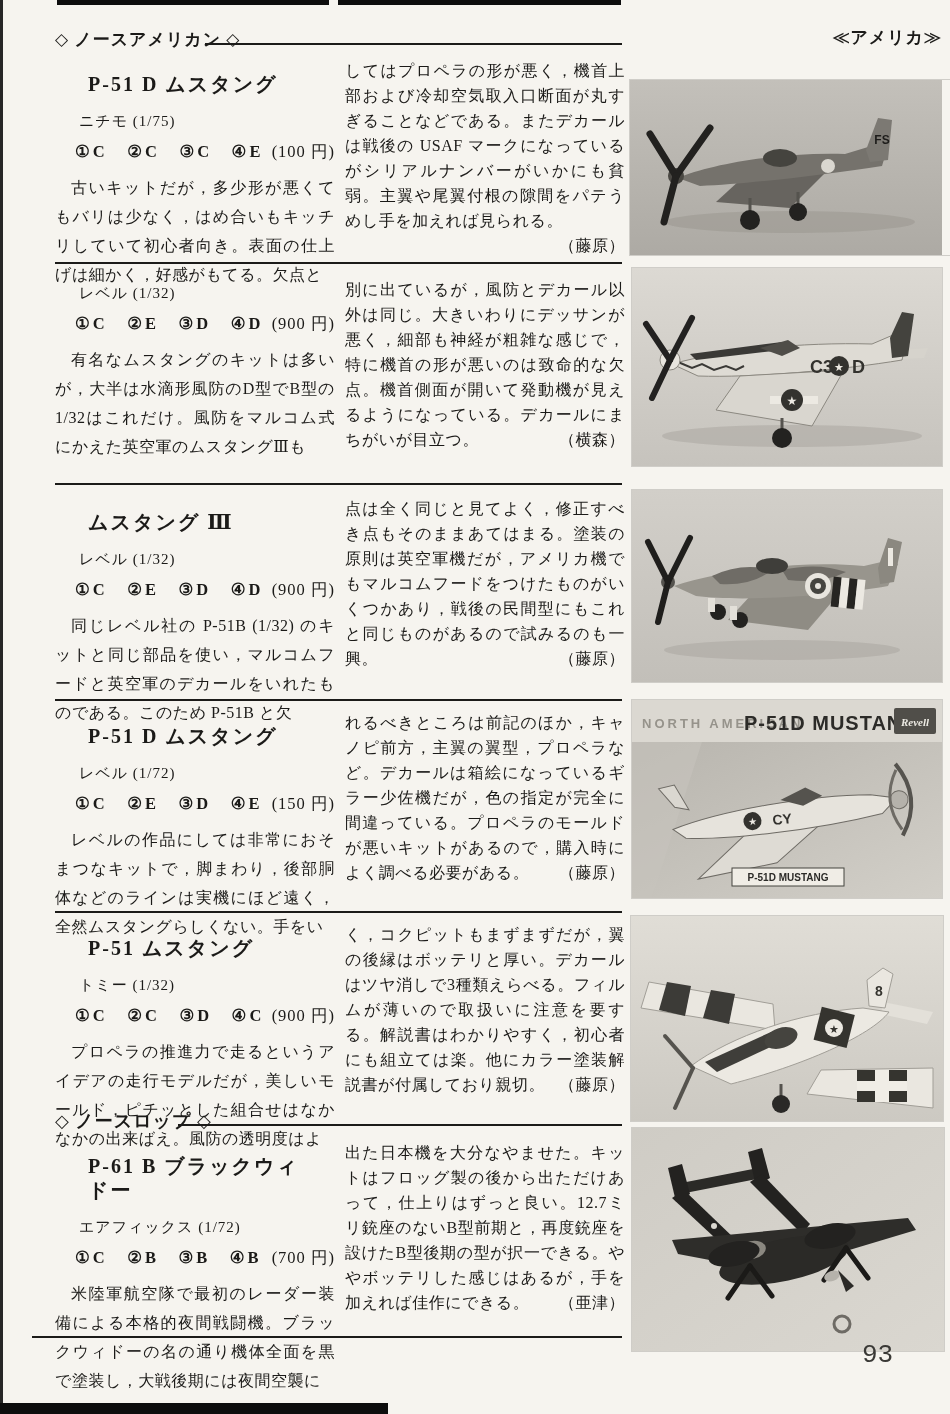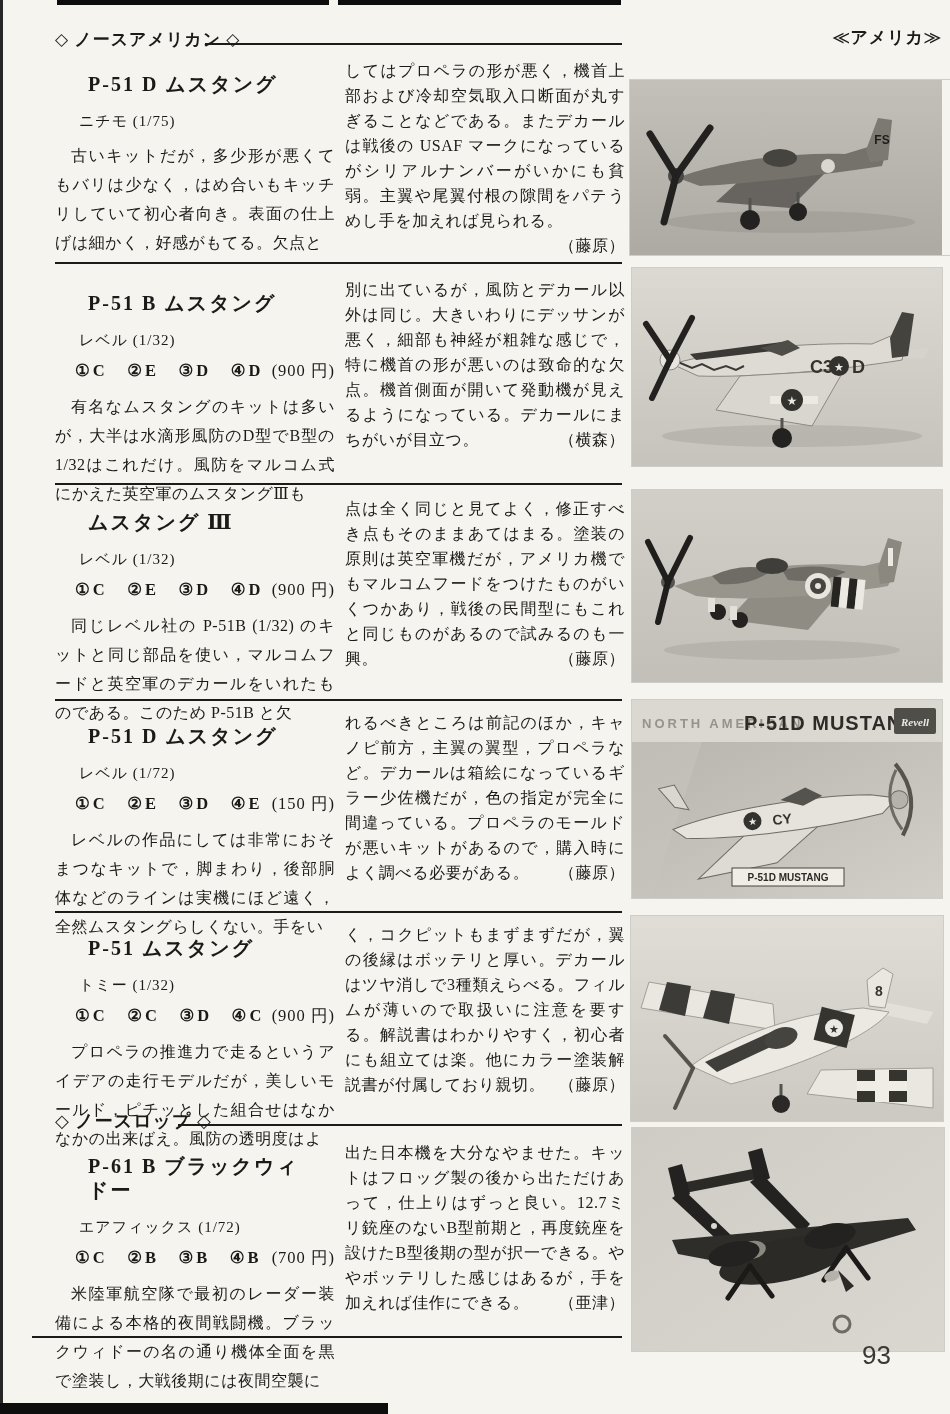--- a/index.html
+++ b/index.html
@@ -37,21 +37,21 @@
   .ratings-str { font-weight:bold; letter-spacing:3px; }
   .price { letter-spacing:1px; }
   .body { margin:10px 0 0 0; font-size:16px; line-height:29px; text-align:justify; letter-spacing:0.5px; }
   .body.indent { text-indent:1em; }
   .col-r .body { margin-top:2px; line-height:25px; }
   .credit { float:right; }
   
   .photo { position:absolute; overflow:hidden; box-shadow:0 0 0 1px rgba(90,88,84,.25); }
   .photo svg { display:block; }
   
-  .page-num { position:absolute; left:862px; top:1340px; font-family:Liberation Sans, sans-serif; font-size:26px; color:#3a3936; }
+  .page-num { position:absolute; left:862px; top:1340px; font-family:Liberation Mono, monospace; font-size:26px; color:#3a3936; }
 </style>
 </head>
 <body>
 
 <div class="page">
 
   <div class="art top1"></div>
   <div class="art top2"></div>
   <div class="art left"></div>
   <div class="art bottom"></div>
@@ -65,30 +65,33 @@
   <div class="rule s34"></div>
   <div class="rule s45"></div>
   <div class="nrp-label">◇ ノースロップ ◇</div>
   <div class="rule nrp"></div>
   <div class="rule bot"></div>
 
   <div class="section" style="top:56px">
     <div class="col col-l">
       <h2 class="sec-title">P-51 D ムスタング</h2>
       <div class="sec-maker">ニチモ (1/75)</div>
+      <div class="sec-ratings">
+        <span class="ratings-str">①C　②C　③C　④E</span>
+        <span class="price">(100 円)</span>
+      </div>
       <p class="body indent">古いキットだが，多少形が悪くてもバリは少なく，はめ合いもキッチリしていて初心者向き。表面の仕上げは細かく，好感がもてる。欠点と</p>
     </div>
     <div class="col col-r">
       <p class="body"><span>してはプロペラの形が悪く，機首上部および冷却空気取入口断面が丸すぎることなどである。またデカールは戦後の USAF マークになっているがシリアルナンバーがいかにも貧弱。主翼や尾翼付根の隙間をパテうめし手を加えれば見られる。</span><span class="credit">（藤原）</span></p>
     </div>
   </div>
 
   <div class="section" style="top:275px">
     <div class="col col-l">
-      <h2 class="sec-title">P-51 B ムスタング</h2>
       <div class="sec-maker">レベル (1/32)</div>
       <div class="sec-ratings">
         <span class="ratings-str">①C　②E　③D　④D</span>
         <span class="price">(900 円)</span>
       </div>
       <p class="body indent">有名なムスタングのキットは多いが，大半は水滴形風防のD型でB型の1/32はこれだけ。風防をマルコム式にかえた英空軍のムスタングⅢも</p>
     </div>
     <div class="col col-r">
       <p class="body"><span>別に出ているが，風防とデカール以外は同じ。大きいわりにデッサンが悪く，細部も神経が粗雑な感じで，特に機首の形が悪いのは致命的な欠点。機首側面が開いて発動機が見えるようになっている。デカールにまちがいが目立つ。</span><span class="credit">（横森）</span></p>
     </div>

